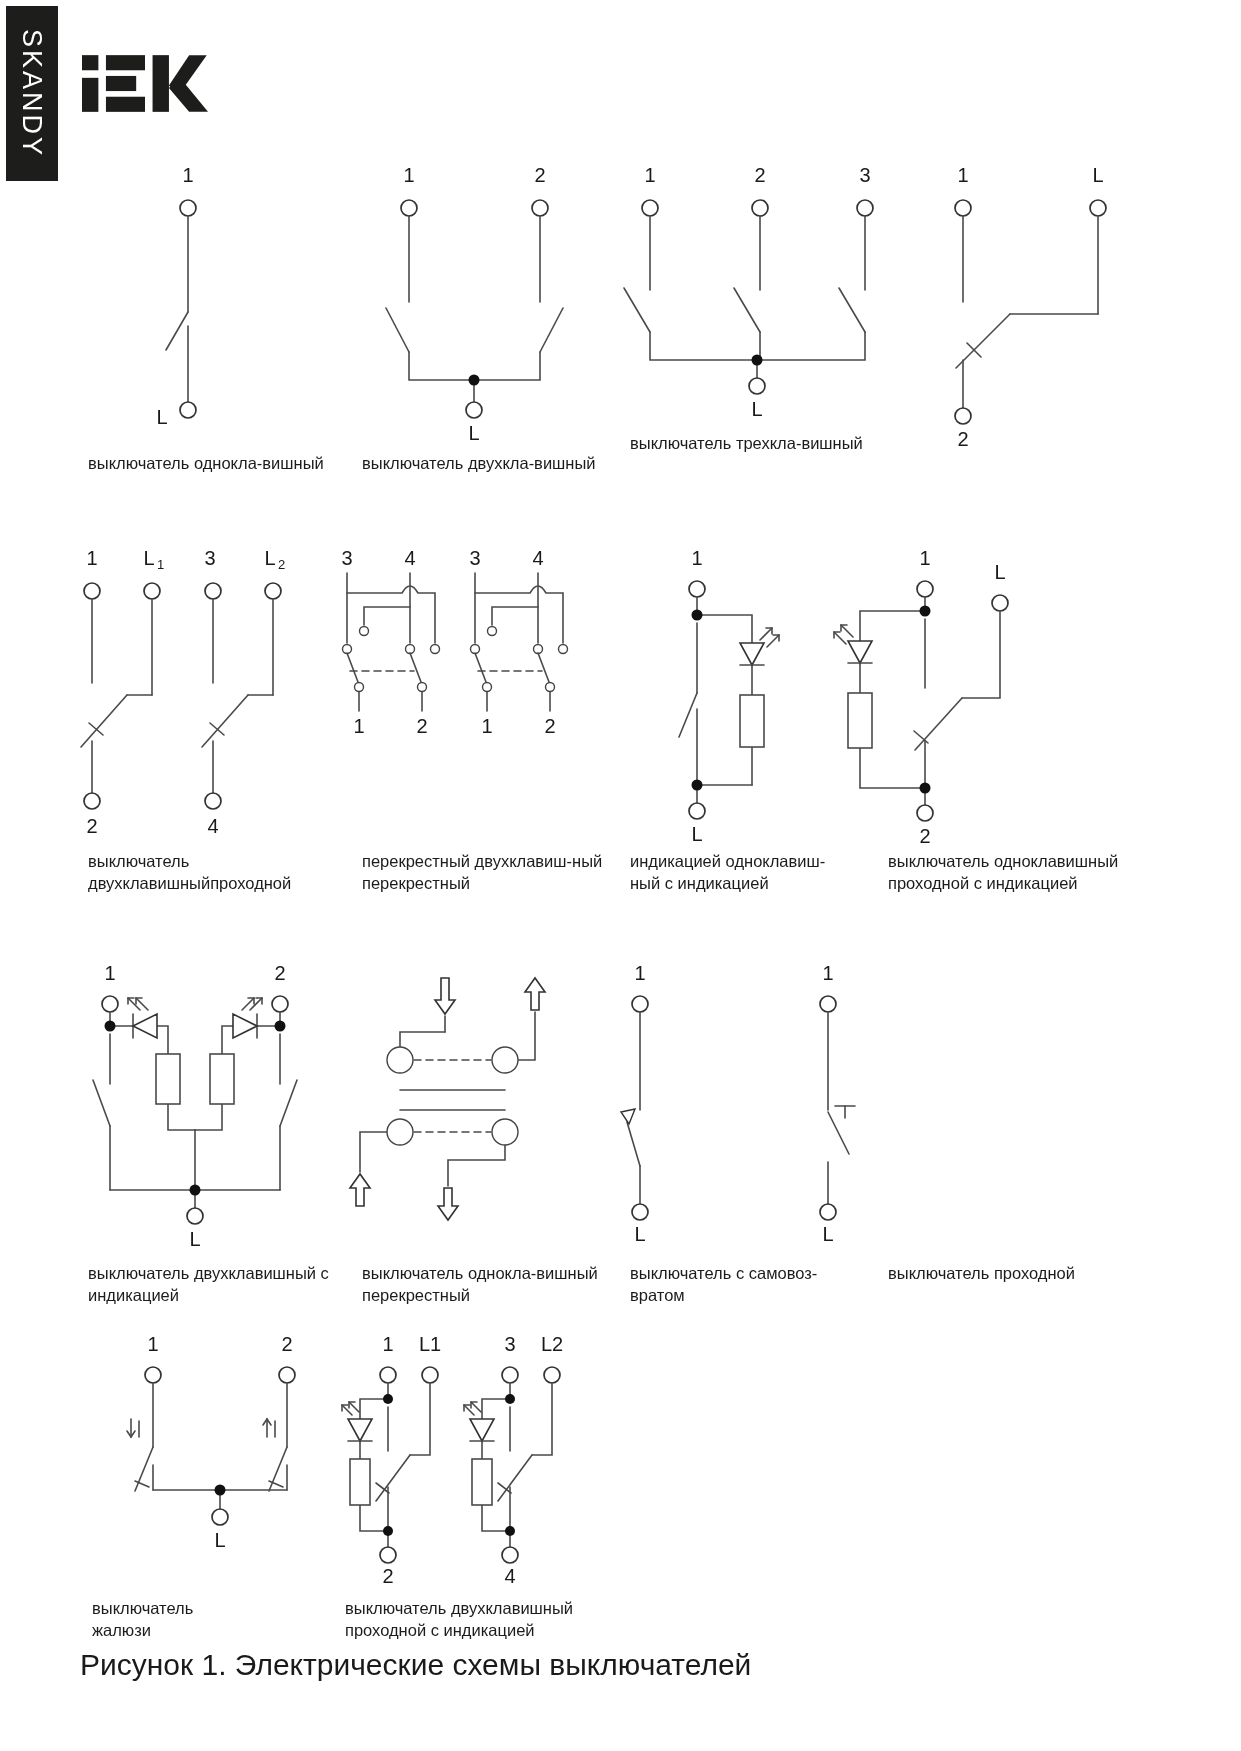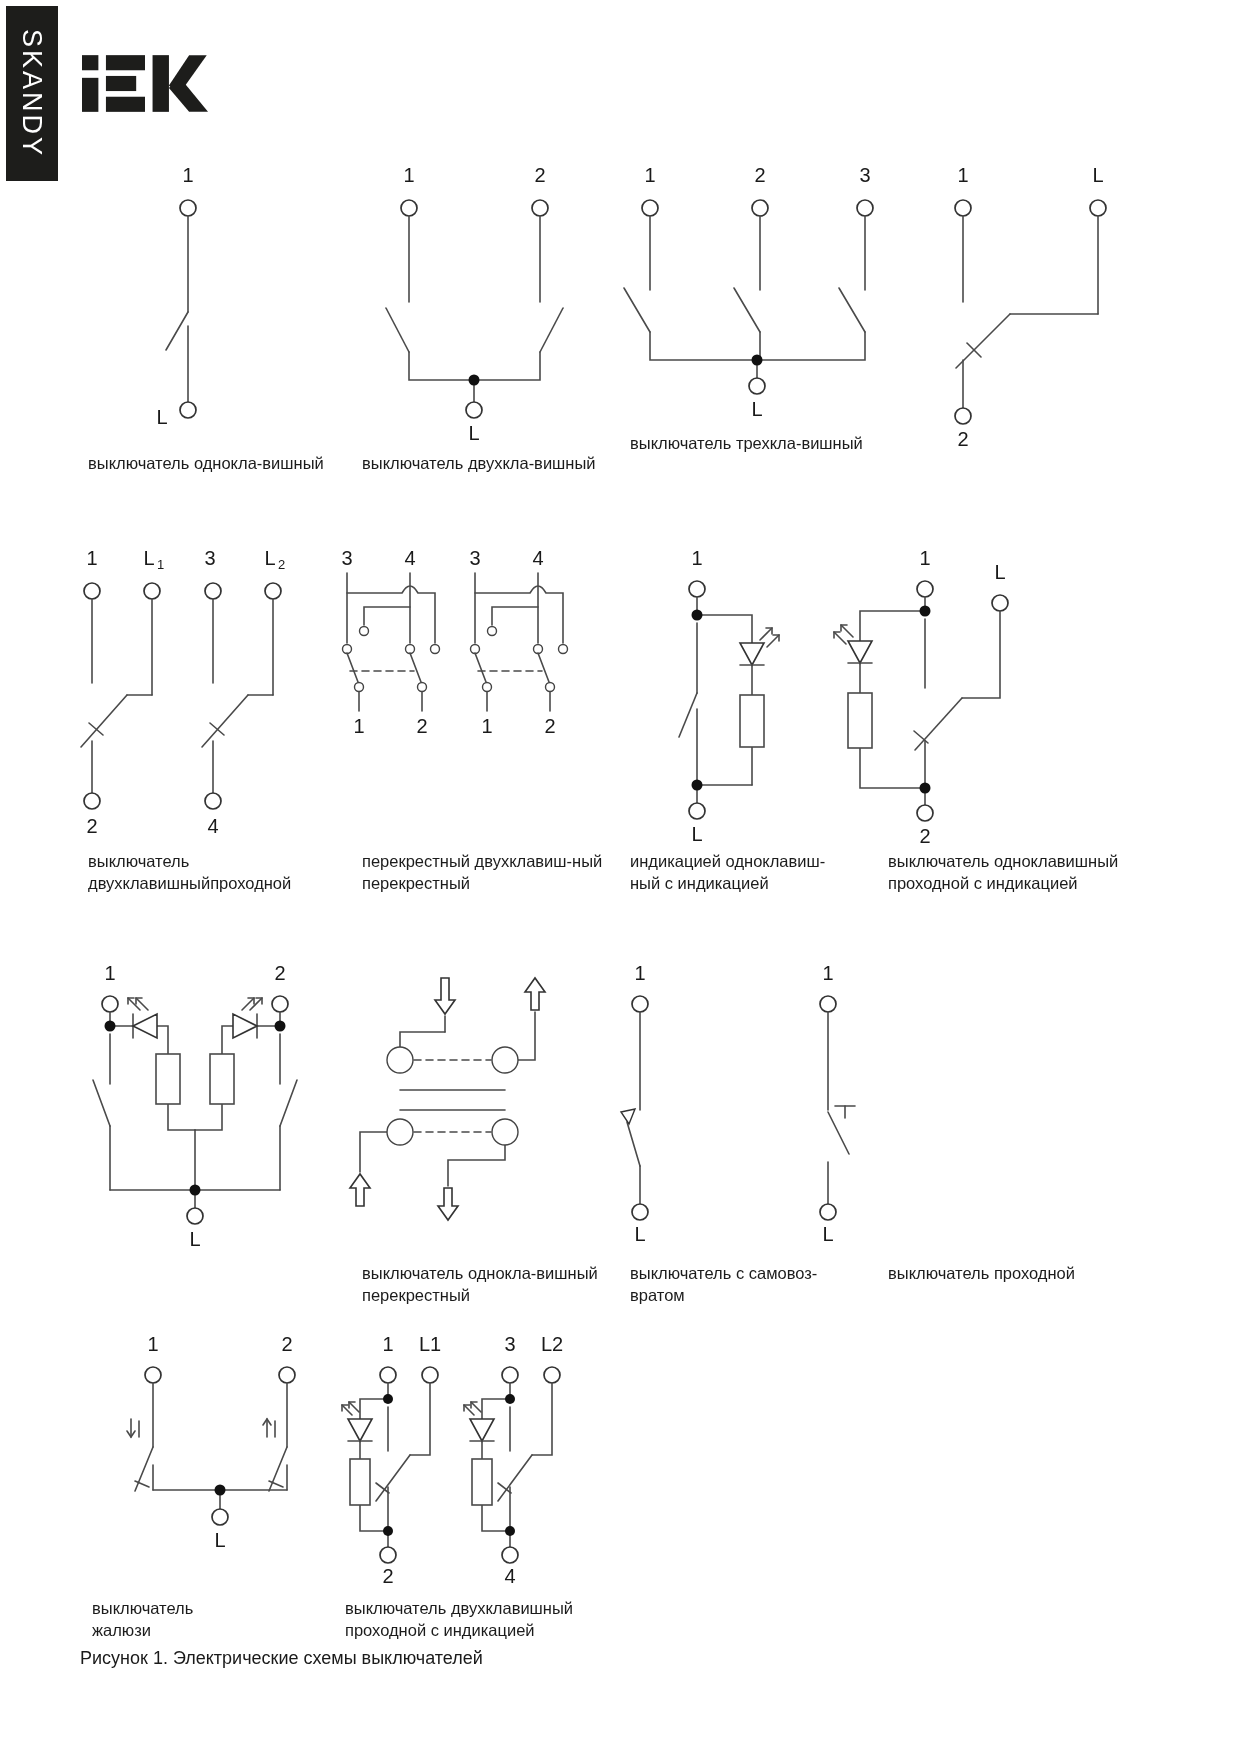--- a/index.html
+++ b/index.html
@@ -17,21 +17,21 @@
   .diag circle.contact{fill:#fff;stroke:#444;stroke-width:1.4;}
   .diag circle.dot{fill:#111;stroke:none;}
   .diag rect.res{fill:#fff;stroke:#4a4a4a;stroke-width:1.6;}
   .diag polygon.led{fill:#fff;stroke:#333;stroke-width:1.6;}
   .diag polygon.blockarrow{fill:#fff;stroke:#333;stroke-width:1.6;stroke-linejoin:miter;}
   .diag polygon.smalltri{fill:#fff;stroke:#333;stroke-width:1.4;}
   .diag text{fill:#1a1a1a;font-family:"Liberation Sans",sans-serif;font-size:20px;text-anchor:middle;}
   .diag text.sub{font-size:13px;text-anchor:start;}
   .cap{position:absolute;font-size:16.5px;line-height:22px;color:#1c1c1c;white-space:nowrap;}
   .cap span{display:block;}
-  #figure-caption{position:absolute;left:80px;top:1648px;font-size:18px;color:#1a1a1a;}
+  #figure-caption{position:absolute;left:80px;top:1648px;font-size:30px;color:#1a1a1a;}
   #logo{position:absolute;left:82px;top:55px;}
 </style>
 </head>
 <body>
 
 <div id="page">
 
   <div id="banner"></div>
   <div id="brand-rot">SKANDY</div>
 
@@ -375,20 +375,24 @@
       <line x1="53" y1="52" x2="53" y2="150"></line>
       <line x1="53" y1="152" x2="74" y2="194"></line>
       <line x1="60" y1="146" x2="80" y2="146"></line>
       <line x1="70" y1="146" x2="70" y2="158"></line>
       <line x1="53" y1="202" x2="53" y2="244"></line>
     </g>
     <circle class="term" cx="53" cy="252" r="8"></circle>
     <text x="53" y="281">L</text>
   </svg>
 
+  <div class="cap" style="left:88px;top:1262px">
+    <span>выключатель двухклавишный с</span>
+    <span>индикацией</span>
+  </div>
   <div class="cap" style="left:362px;top:1262px">
     <span>выключатель однокла-вишный</span>
     <span>перекрестный</span>
   </div>
   <div class="cap" style="left:630px;top:1262px">
     <span>выключатель с самовоз-</span>
     <span>вратом</span>
   </div>
   <div class="cap" style="left:888px;top:1262px">
     <span>выключатель проходной</span>

